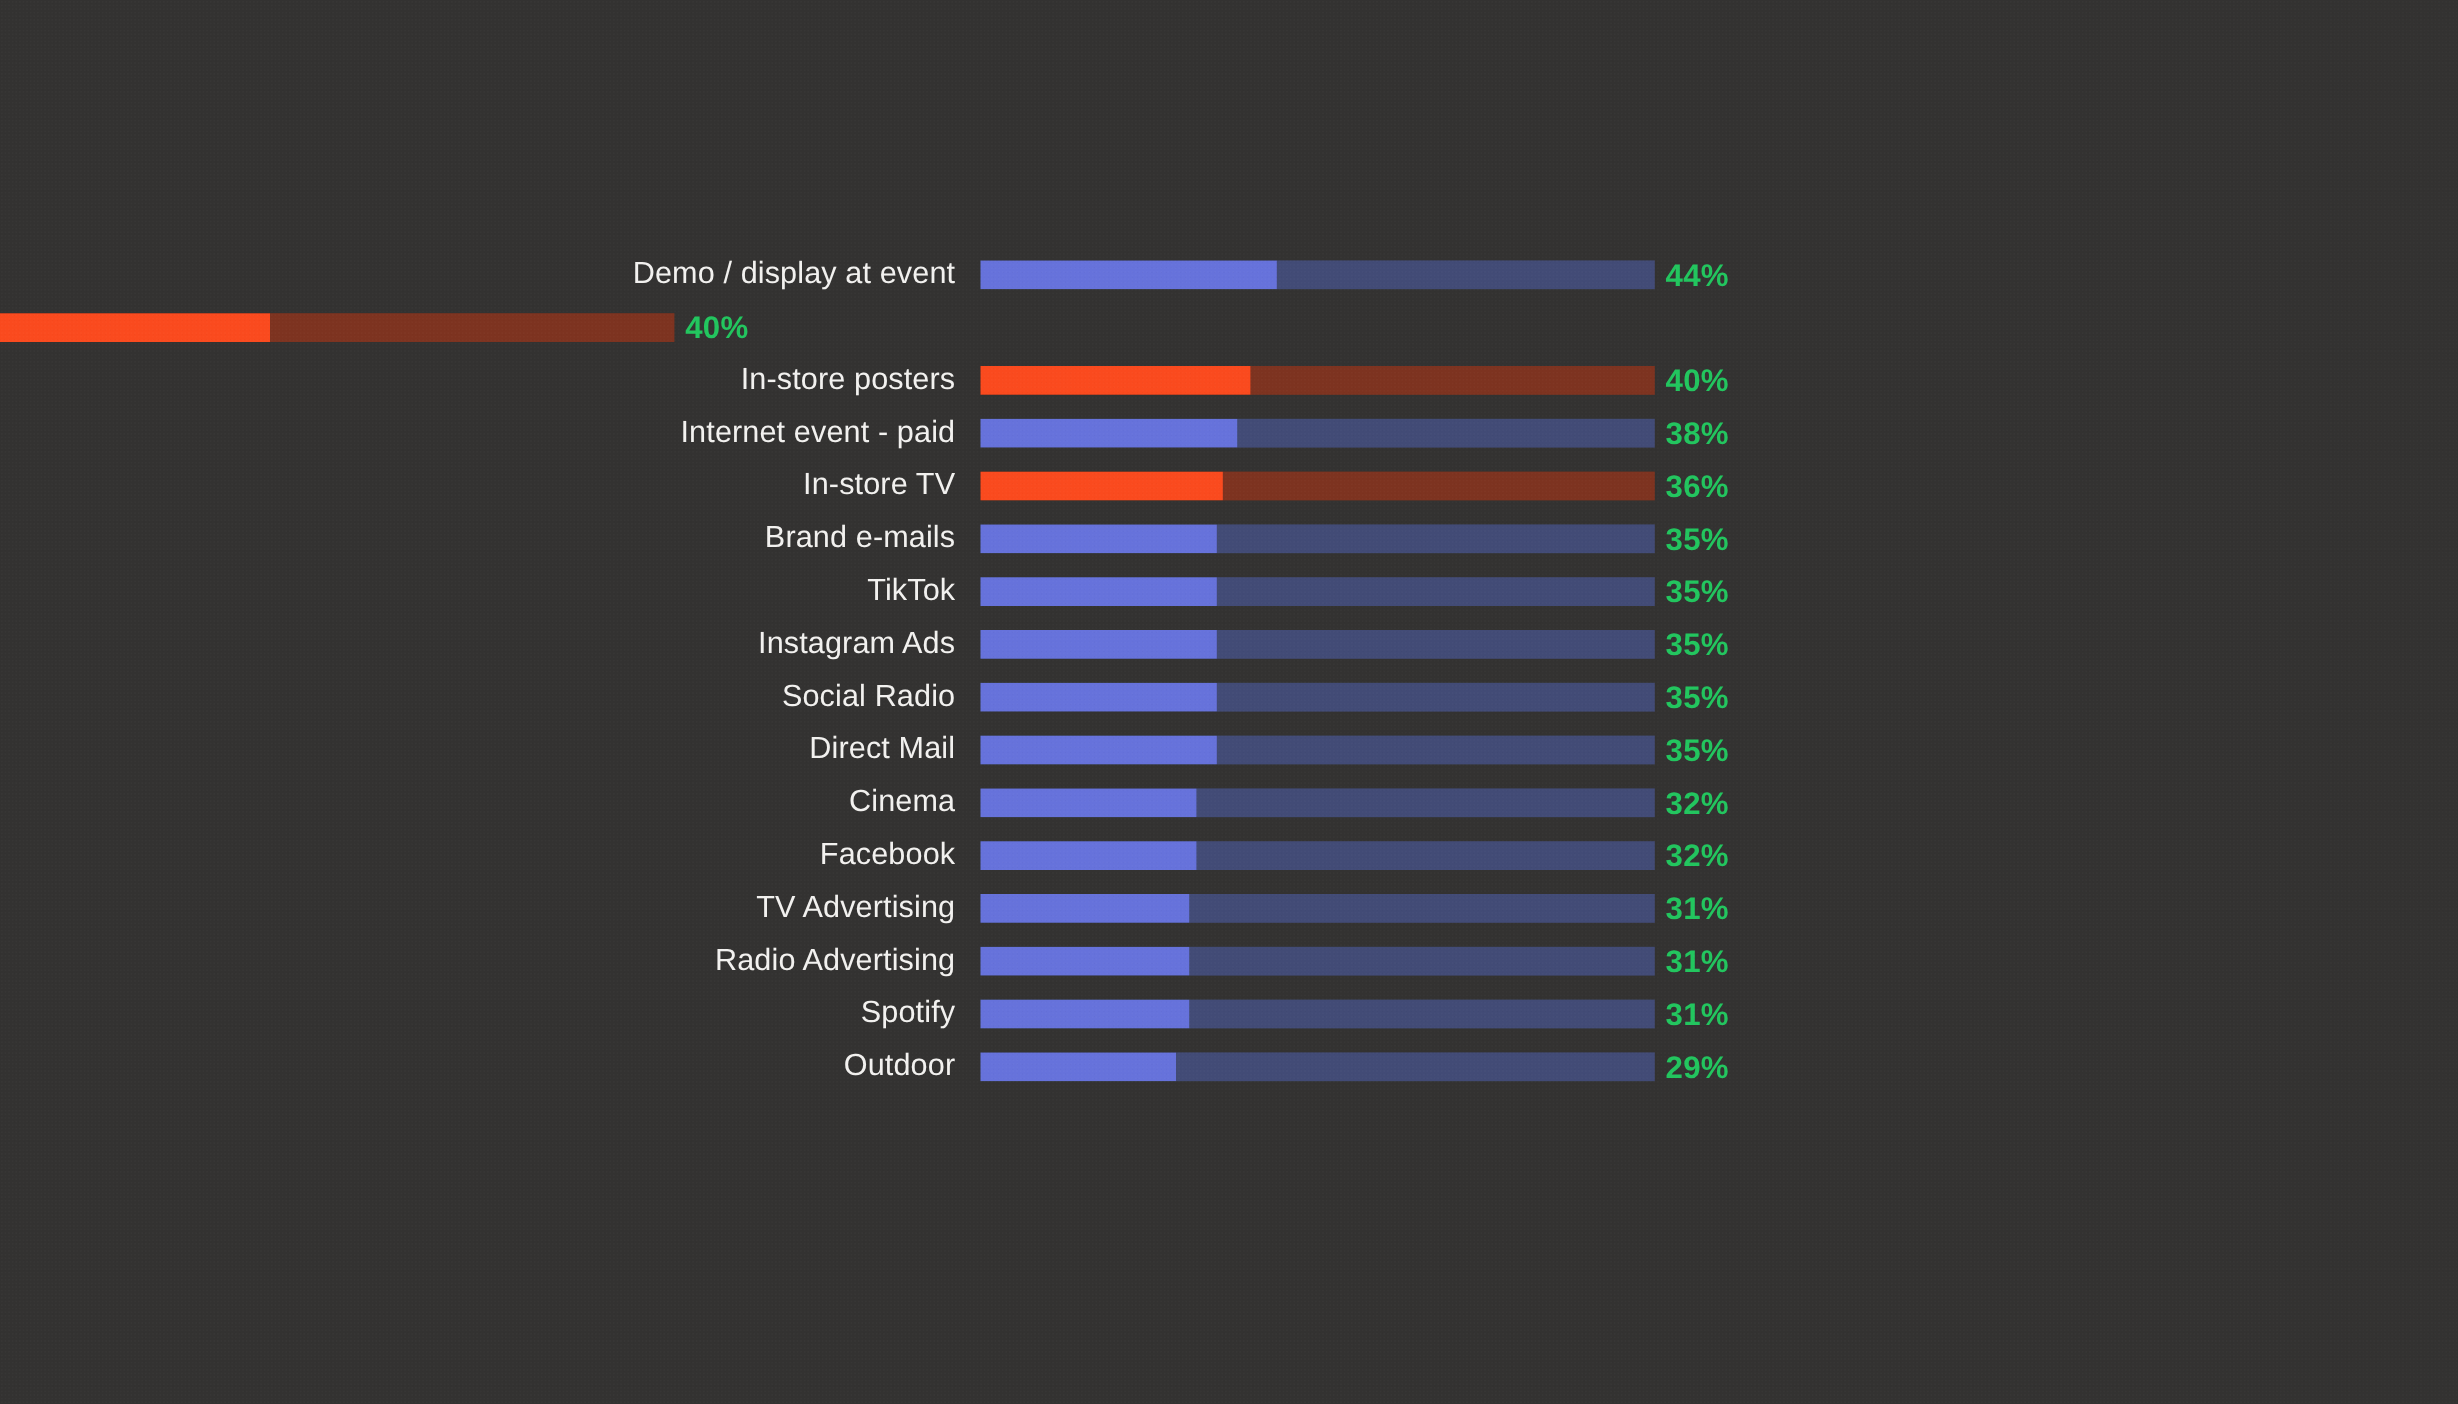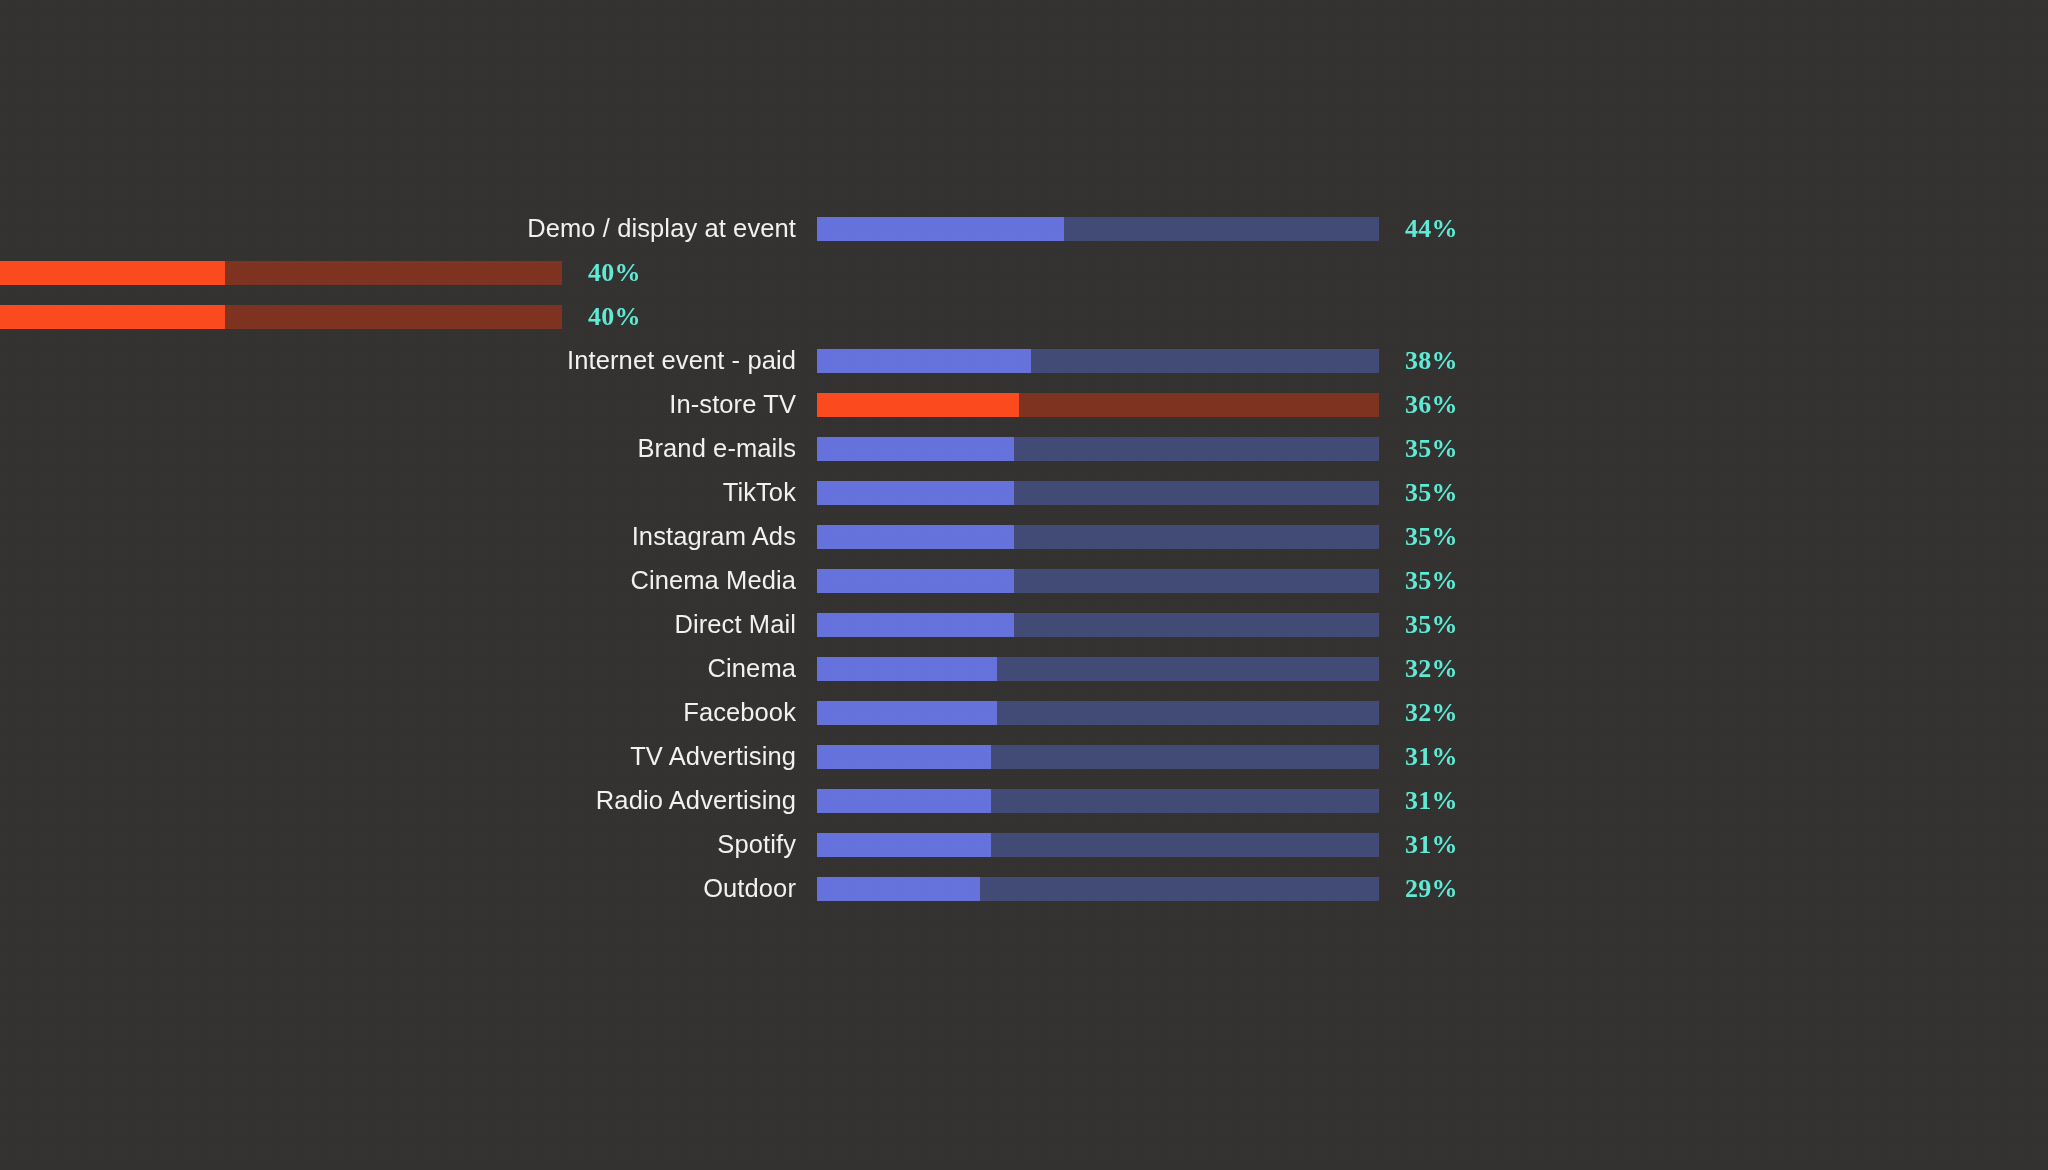--- a/index.html
+++ b/index.html
@@ -73,28 +73,27 @@
     position: absolute;
     left: 0;
     top: 0;
     height: 100%;
     background: #6672db;
   }
   .bar-track.accent .bar-fill {
     background: #fa4a1e;
   }
   .row-value {
-    padding-left: 26px;
-    color: #5eead4;
+    padding-left: 9px;
+    color: #22c55e;
     font-size: 26px;
     font-weight: 700;
     letter-spacing: 0.2px;
     white-space: nowrap;
     line-height: 1;
-    font-family: Liberation Serif, serif;
   }
 </style>
 </head>
 <body>
 
 <div class="chart-wrap">
   <div class="rows" id="rows-container">
       <div class="row">
         <div class="row-label">Demo / display at event</div>
         <div class="bar-track">
@@ -102,20 +101,21 @@
         </div>
         <div class="row-value">44%</div>
       </div>
       <div class="row">
         <div class="bar-track accent">
           <div class="bar-fill" style="width: 40%;"></div>
         </div>
         <div class="row-value">40%</div>
       </div>
       <div class="row">
+        <div class="row-label">In-store posters</div>
         <div class="bar-track accent">
           <div class="bar-fill" style="width: 40%;"></div>
         </div>
         <div class="row-value">40%</div>
       </div>
       <div class="row">
         <div class="row-label">Internet event - paid</div>
         <div class="bar-track">
           <div class="bar-fill" style="width: 38%;"></div>
         </div>
@@ -143,21 +143,21 @@
         <div class="row-value">35%</div>
       </div>
       <div class="row">
         <div class="row-label">Instagram Ads</div>
         <div class="bar-track">
           <div class="bar-fill" style="width: 35%;"></div>
         </div>
         <div class="row-value">35%</div>
       </div>
       <div class="row">
-        <div class="row-label">Cinema Media</div>
+        <div class="row-label">Social Radio</div>
         <div class="bar-track">
           <div class="bar-fill" style="width: 35%;"></div>
         </div>
         <div class="row-value">35%</div>
       </div>
       <div class="row">
         <div class="row-label">Direct Mail</div>
         <div class="bar-track">
           <div class="bar-fill" style="width: 35%;"></div>
         </div>

